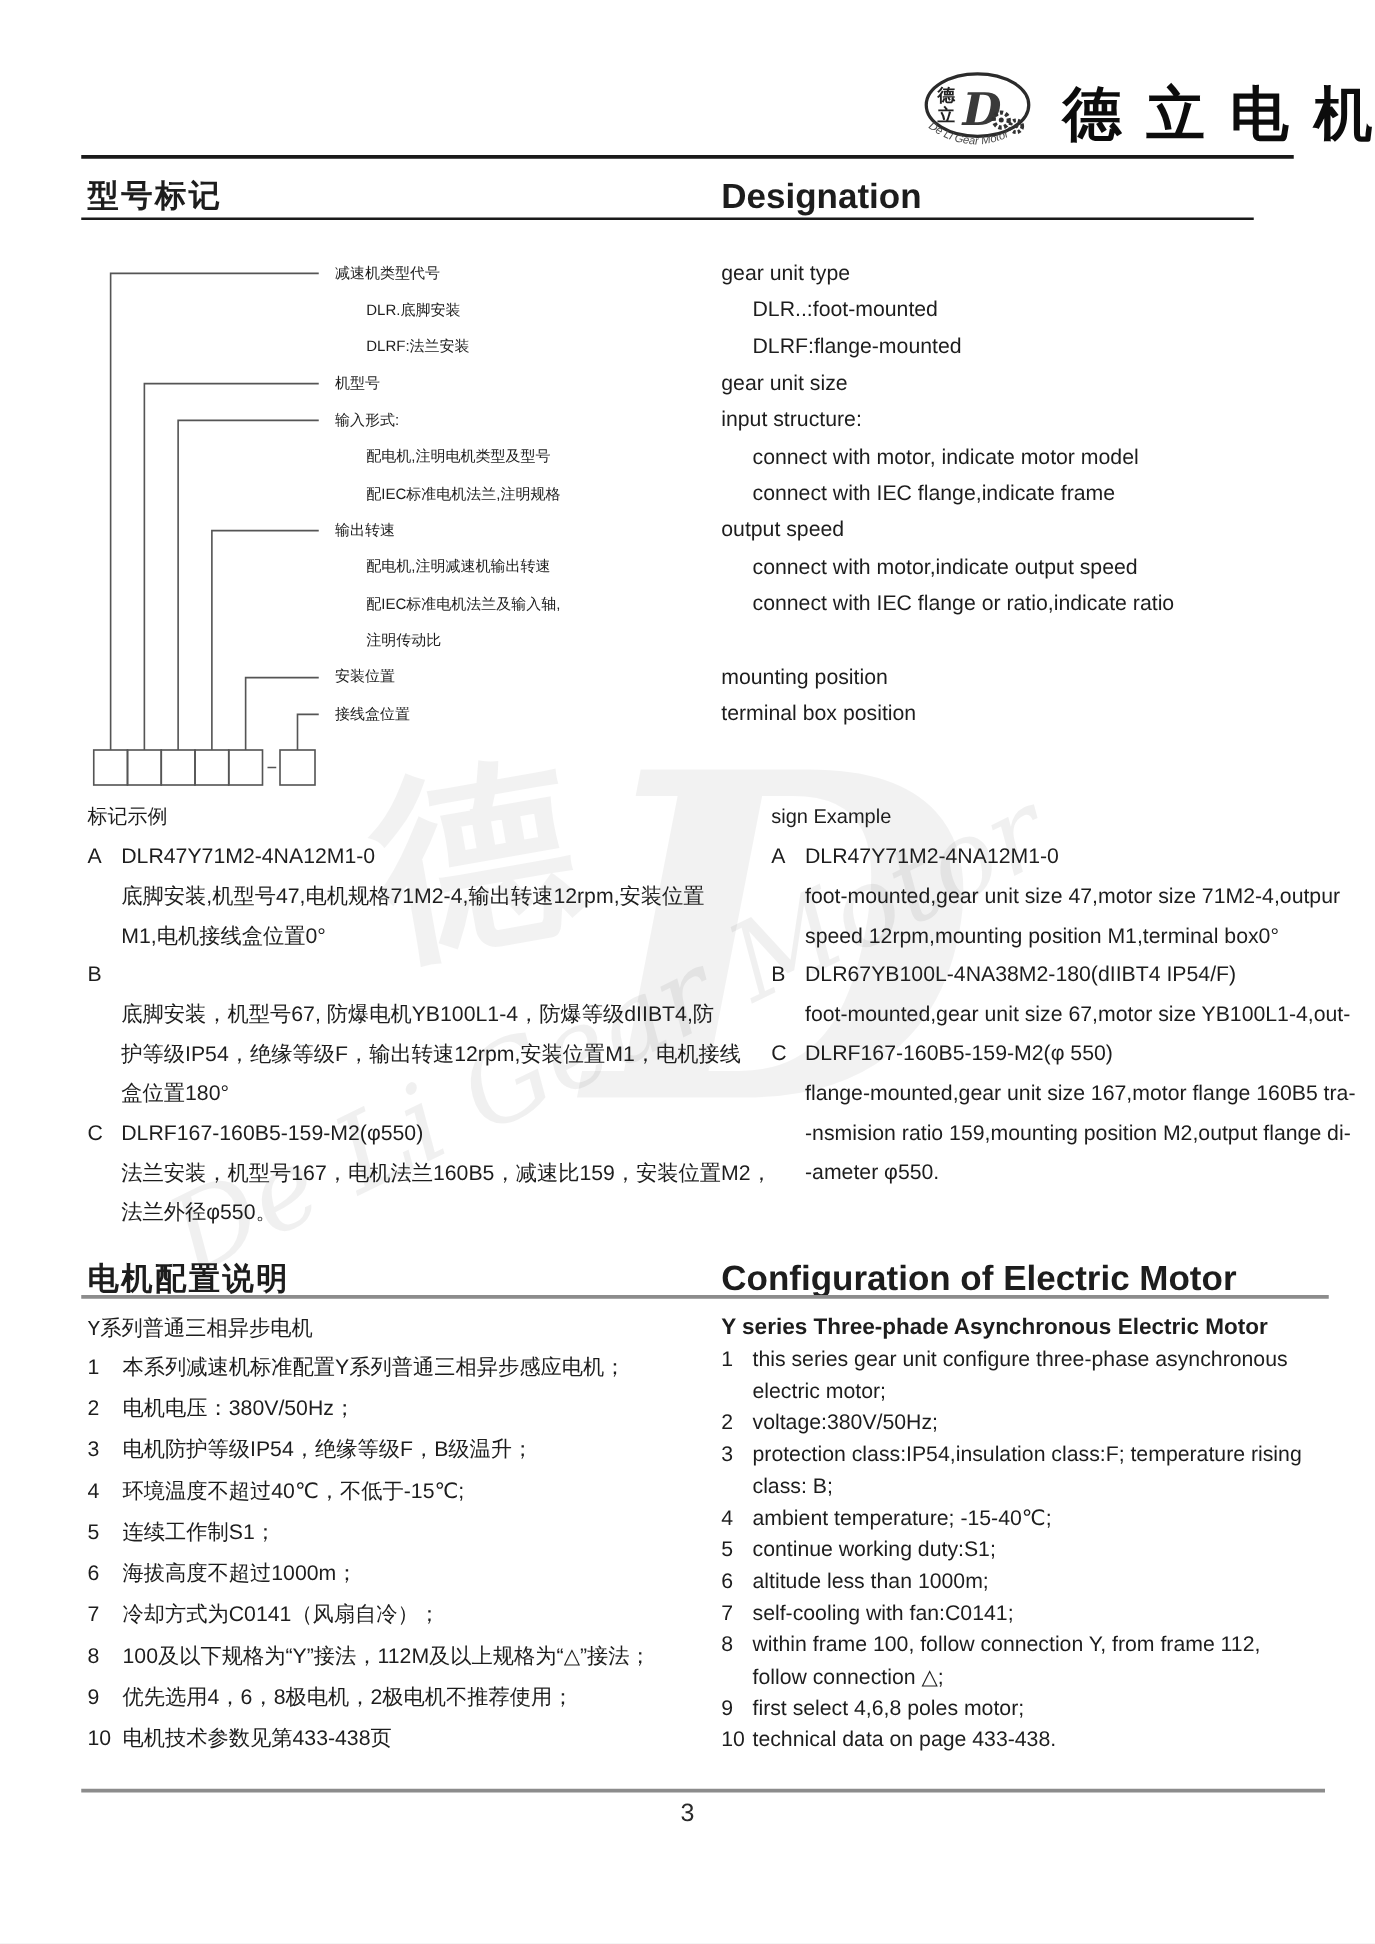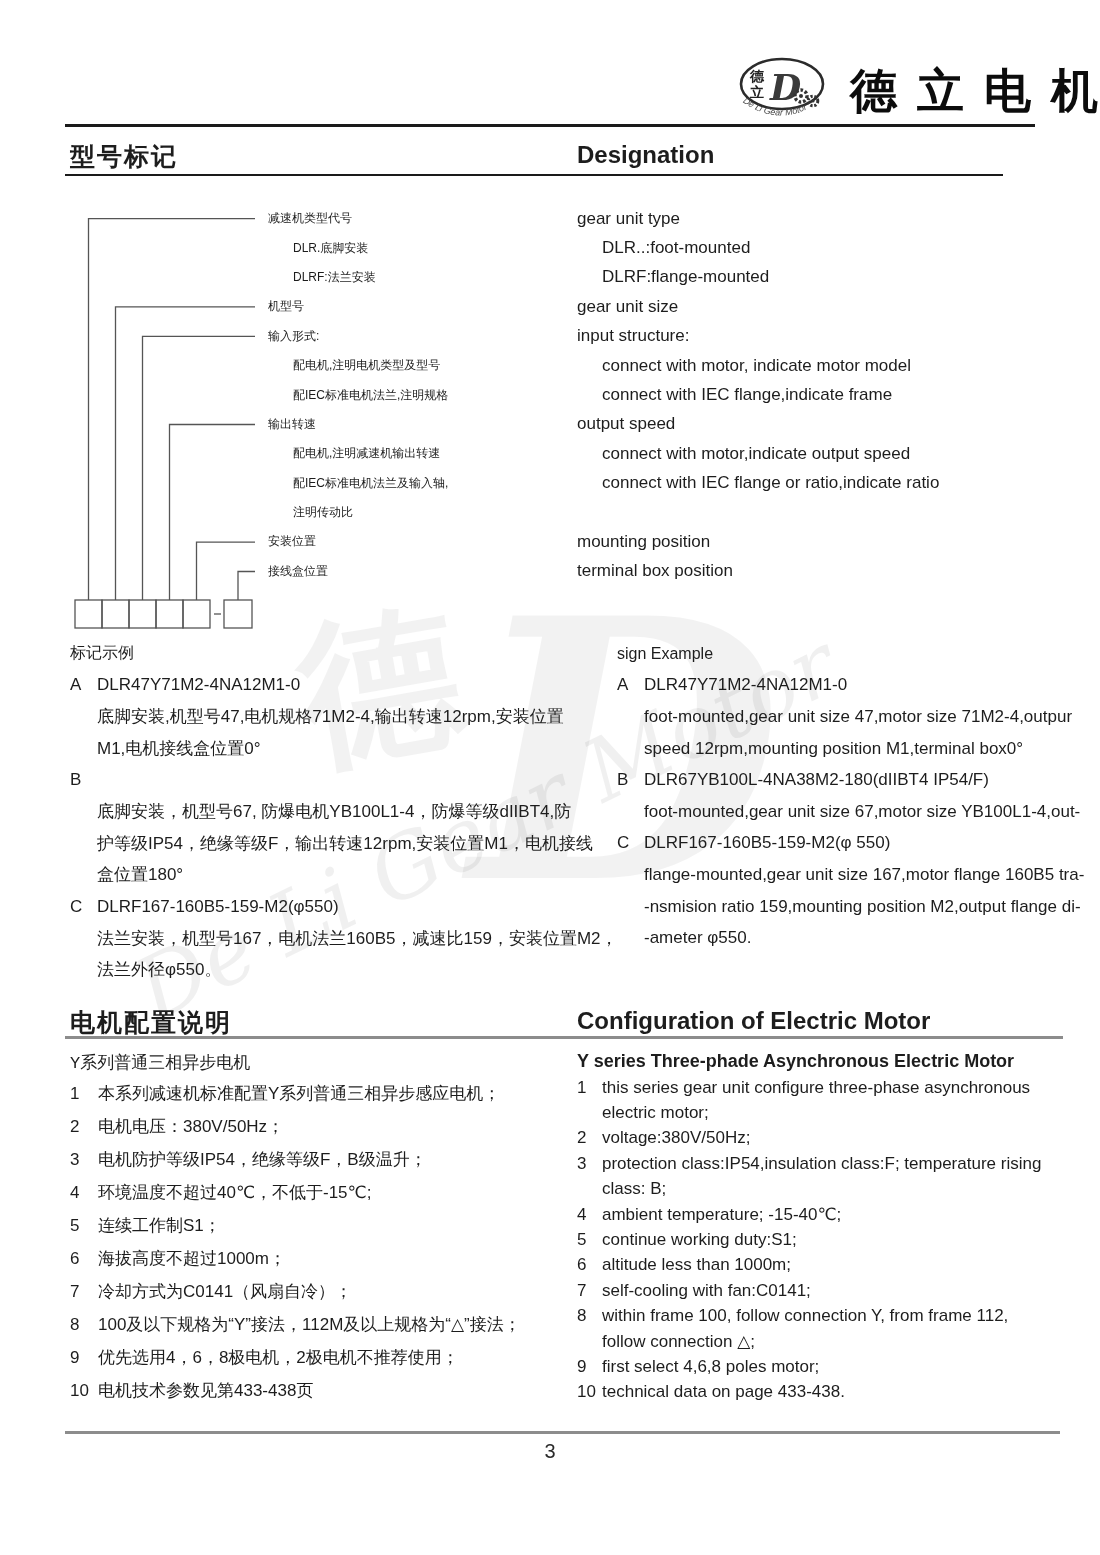--- a/index.html
+++ b/index.html
@@ -14,21 +14,21 @@
 
   
   .brand-name{
     position:absolute;left:850px;top:60px;font-size:47px;font-weight:bold;
     font-family:"DejaVu Serif","Liberation Serif",serif;letter-spacing:20px;color:#0c0c0c;white-space:nowrap;
   }
   .logo{position:absolute;left:726px;top:55px;width:116px;height:72px;}
 
   
   .h-zh{position:absolute;font-size:25px;font-weight:600;letter-spacing:2px;white-space:nowrap;}
-  .h-en{position:absolute;font-size:24px;font-weight:bold;white-space:nowrap;}
+  .h-en{position:absolute;font-size:28px;font-weight:bold;white-space:nowrap;}
   .sub-zh{position:absolute;font-size:17px;white-space:nowrap;}
   .sub-en{position:absolute;font-size:18px;font-weight:bold;white-space:nowrap;}
 
   
   .diag-col{position:absolute;font-size:12px;}
   .diag-col .row{height:29.4px;display:flex;align-items:center;white-space:nowrap;}
   .diag-col .row.ind1{padding-left:25px;}
 
   
   .ex-col{position:absolute;font-size:17px;}

